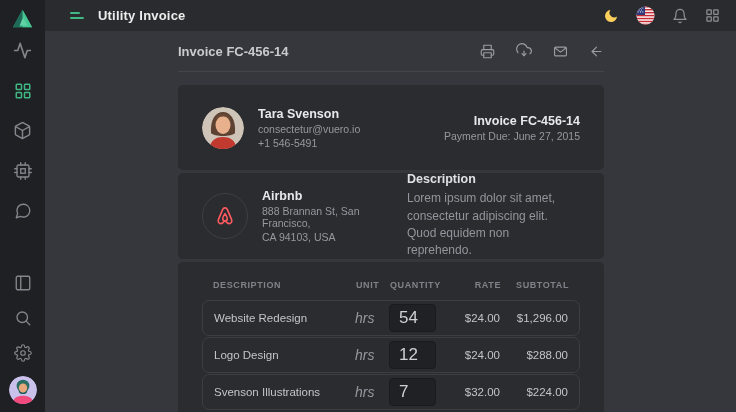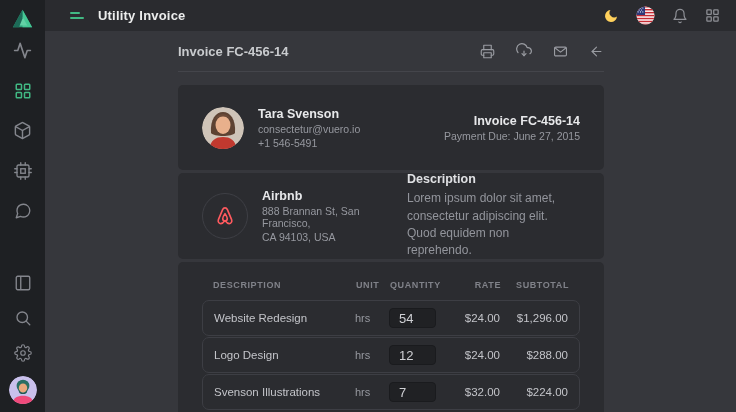--- a/index.html
+++ b/index.html
@@ -77,24 +77,24 @@
   .col-unit { width:26px; }
   .col-qty { width:47px; }
   .col-rate { width:56px; text-align:right; }
   .col-sub { width:60px; text-align:right; }
   .trow {
     display:flex; align-items:center; gap:8px;
     height:36px; padding:0 11px; margin-bottom:1px;
     border:1px solid #3d3e44; border-radius:7px; background:#2b2c30;
   }
   .td { font-size:11.5px; color:#c3c4c9; }
-  .td.muted { color:#96989f; font-size:11px; }
+  .td.muted { color:#96989f; font-size:14px;font-style:italic; }
   .qty-input {
-    width:47px; height:20px; background:#202124; border:1px solid #1a1b1e;
-    border-radius:4px; color:#cfd0d4; font-size:13px; padding:0 0 0 9px;
+    width:47px; height:28px; background:#202124; border:1px solid #1a1b1e;
+    border-radius:4px; color:#cfd0d4; font-size:17px; padding:0 0 0 9px;
     font-family:"Liberation Sans", sans-serif; outline:none;
   }
   svg { display:block; }
 </style>
 </head>
 <body>
 
 <div class="sidebar">
   <div class="logo-wrap">
     <svg width="23" height="21" viewBox="0 0 26 24">

